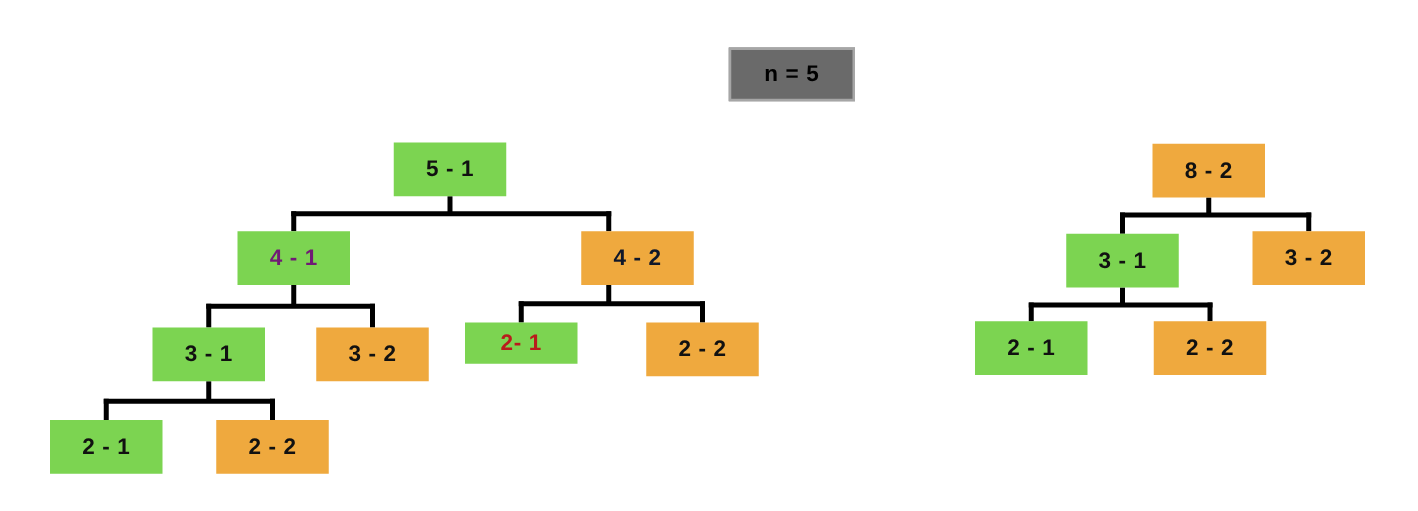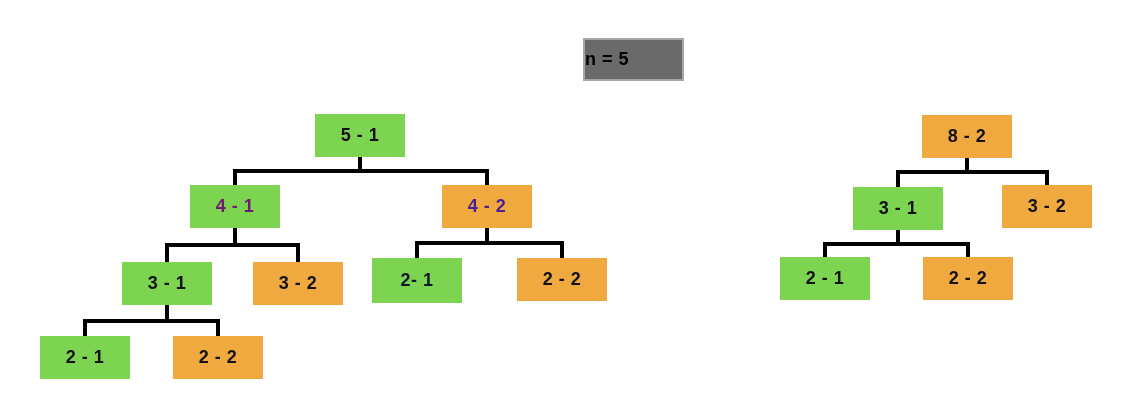--- a/index.html
+++ b/index.html
@@ -20,21 +20,21 @@
     left: 0;
     top: 0;
     width: 1134px;
     height: 409px;
     pointer-events: none;
   }
   .legend-box {
     position: absolute;
     display: flex;
     align-items: center;
-    justify-content: flex-start;
+    justify-content: center;
     box-sizing: border-box;
     border-style: solid;
     border-width: 2px;
     font-weight: 700;
     font-size: 18px;
     letter-spacing: 0.5px;
   }
   .node {
     position: absolute;
     display: flex;
@@ -74,24 +74,24 @@
       <line x1="898" y1="230" x2="898" y2="244" stroke="#000000" stroke-width="4"></line>
       <line x1="823" y1="244" x2="970" y2="244" stroke="#000000" stroke-width="4"></line>
       <line x1="825" y1="242" x2="825" y2="257" stroke="#000000" stroke-width="4"></line>
       <line x1="968" y1="242" x2="968" y2="257" stroke="#000000" stroke-width="4"></line>
     </svg>
   <div class="legend-box" style="left: 583px; top: 38px; width: 101px; height: 43px; background: rgb(106, 106, 106); border-color: rgb(166, 166, 166); color: rgb(0, 0, 0);">
     <span>n = 5</span>
   </div>
 <div class="node" style="left: 315px; top: 114px; width: 90px; height: 43px; background: rgb(124, 212, 81); color: rgb(17, 17, 17);">5 - 1</div>
     <div class="node" style="left: 190px; top: 185px; width: 90px; height: 43px; background: rgb(124, 212, 81); color: #701a75;">4 - 1</div>
-    <div class="node" style="left: 442px; top: 185px; width: 90px; height: 43px; background: rgb(239, 169, 62); color: #4c1d95;">4 - 2</div>
+    <div class="node" style="left: 465px; top: 185px; width: 90px; height: 43px; background: rgb(239, 169, 62); color: #0f172a;">4 - 2</div>
     <div class="node" style="left: 122px; top: 262px; width: 90px; height: 43px; background: rgb(124, 212, 81); color: rgb(17, 17, 17);">3 - 1</div>
     <div class="node" style="left: 253px; top: 262px; width: 90px; height: 43px; background: rgb(239, 169, 62); color: rgb(17, 17, 17);">3 - 2</div>
-    <div class="node" style="left: 372px; top: 258px; width: 90px; height: 45px; background: rgb(124, 212, 81); color: #0f172a;">2- 1</div>
+    <div class="node" style="left: 372px; top: 258px; width: 90px; height: 33px; background: rgb(124, 212, 81); color: #b91c1c;">2- 1</div>
     <div class="node" style="left: 517px; top: 258px; width: 90px; height: 43px; background: rgb(239, 169, 62); color: rgb(17, 17, 17);">2 - 2</div>
     <div class="node" style="left: 40px; top: 336px; width: 90px; height: 43px; background: rgb(124, 212, 81); color: rgb(17, 17, 17);">2 - 1</div>
     <div class="node" style="left: 173px; top: 336px; width: 90px; height: 43px; background: rgb(239, 169, 62); color: rgb(17, 17, 17);">2 - 2</div>
     <div class="node" style="left: 922px; top: 115px; width: 90px; height: 43px; background: rgb(239, 169, 62); color: rgb(17, 17, 17);">8 - 2</div>
     <div class="node" style="left: 853px; top: 187px; width: 90px; height: 43px; background: rgb(124, 212, 81); color: rgb(17, 17, 17);">3 - 1</div>
     <div class="node" style="left: 1002px; top: 185px; width: 90px; height: 43px; background: rgb(239, 169, 62); color: rgb(17, 17, 17);">3 - 2</div>
     <div class="node" style="left: 780px; top: 257px; width: 90px; height: 43px; background: rgb(124, 212, 81); color: rgb(17, 17, 17);">2 - 1</div>
     <div class="node" style="left: 923px; top: 257px; width: 90px; height: 43px; background: rgb(239, 169, 62); color: rgb(17, 17, 17);">2 - 2</div>
   </div>
 

